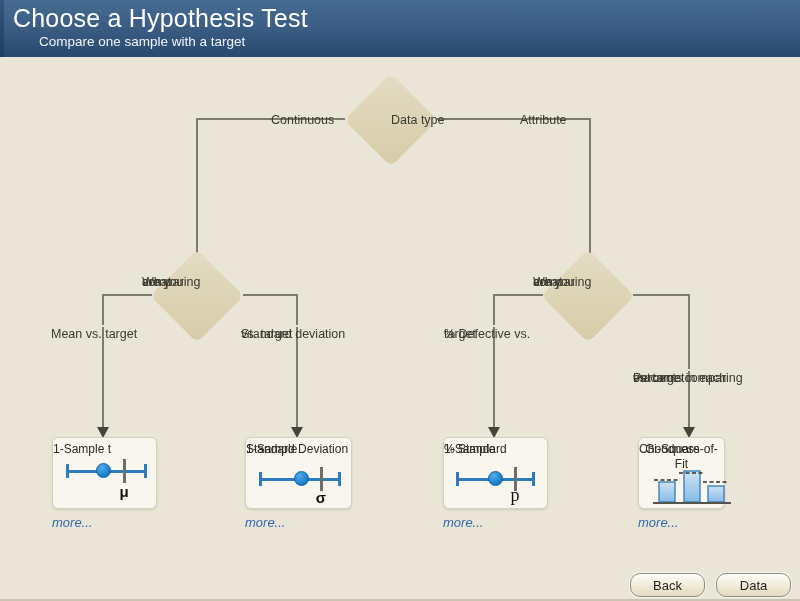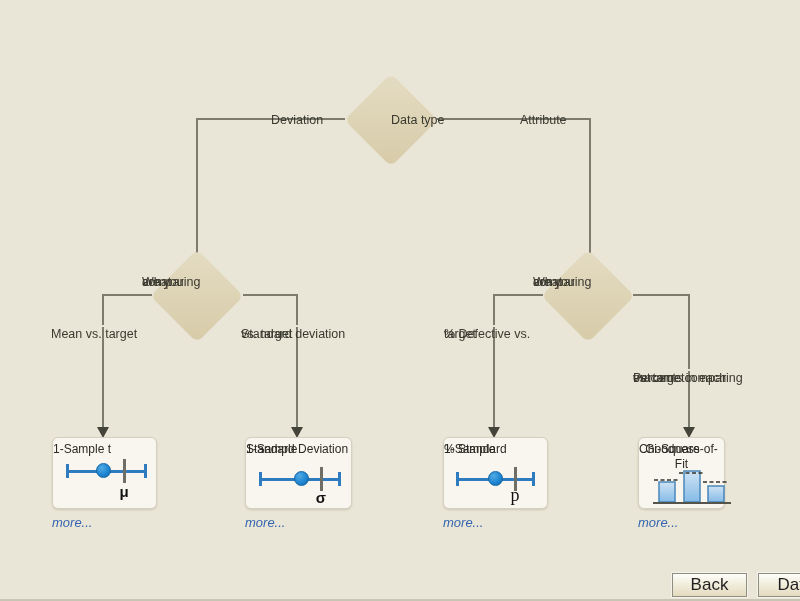--- a/index.html
+++ b/index.html
@@ -43,29 +43,34 @@
   .iv-ball { width:15px; height:15px; border-radius:50%;
              background:radial-gradient(circle at 35% 30%, #53aae3, #1f87d2 55%, #1263a5);
              border:1px solid #1263a5; }
   .sym  { width:30px; text-align:center; font-weight:bold; font-size:15px; color:#111; }
   .sym-serif { font-family:"Liberation Serif", serif; font-weight:normal; font-size:18px; }
 
   .more { font-size:13px; font-style:italic; color:#3465b0; text-align:left; cursor:pointer; }
 
   
   .btn { position:absolute; width:75px; height:24px; font-family:"Liberation Sans", sans-serif;
-         font-size:17px; color:#1f1f1f; border:1px solid #8e8d82; border-radius:0;
+         font-size:13px; color:#1f1f1f; border:1px solid #8e8d82; border-radius:10px;
          background:linear-gradient(#fdfdfa, #f2eedd 45%, #e4dabf); cursor:pointer;
-         box-shadow:0 0 0 1px #f6f4ea;margin-left:42px; }
+         box-shadow:0 0 0 1px #f6f4ea; }
 </style>
 </head>
 <body>
 
 <div class="window">
 
+  <div class="header">
+    <div class="header-edge"></div>
+    <div class="title">Choose a Hypothesis Test</div>
+    <div class="subtitle">Compare one sample with a target</div>
+  </div>
 
   <div class="content">
 
     <div class="hline" style="left:197px; top:61px; width:148px;"></div>
     <div class="hline" style="left:437px; top:61px; width:153px;"></div>
     <div class="vline" style="left:196px; top:61px; height:136px;"></div>
     <div class="vline" style="left:589px; top:61px; height:136px;"></div>
 
     <div class="hline" style="left:102px; top:237px; width:50px;"></div>
     <div class="hline" style="left:243px; top:237px; width:55px;"></div>
@@ -94,21 +99,21 @@
       <div>are you</div>
       <div>comparing</div>
     </div>
     <div class="dlabel" style="left:533px; top:218px;">
       <div>What</div>
       <div>are you</div>
       <div>comparing</div>
     </div>
 
     <div class="blabel" style="left:226px; top:54px; width:90px;">
-      <span>Deviation</span>
+      <span>Continuous</span>
     </div>
     <div class="blabel" style="left:480px; top:54px; width:80px;">
       <span>Attribute</span>
     </div>
 
     <div class="blabel" style="left:51px; top:268px; width:100px;">
       <div>Mean vs. target</div>
     </div>
     <div class="blabel" style="left:241px; top:268px; width:112px;">
       <div>Standard deviation</div>

